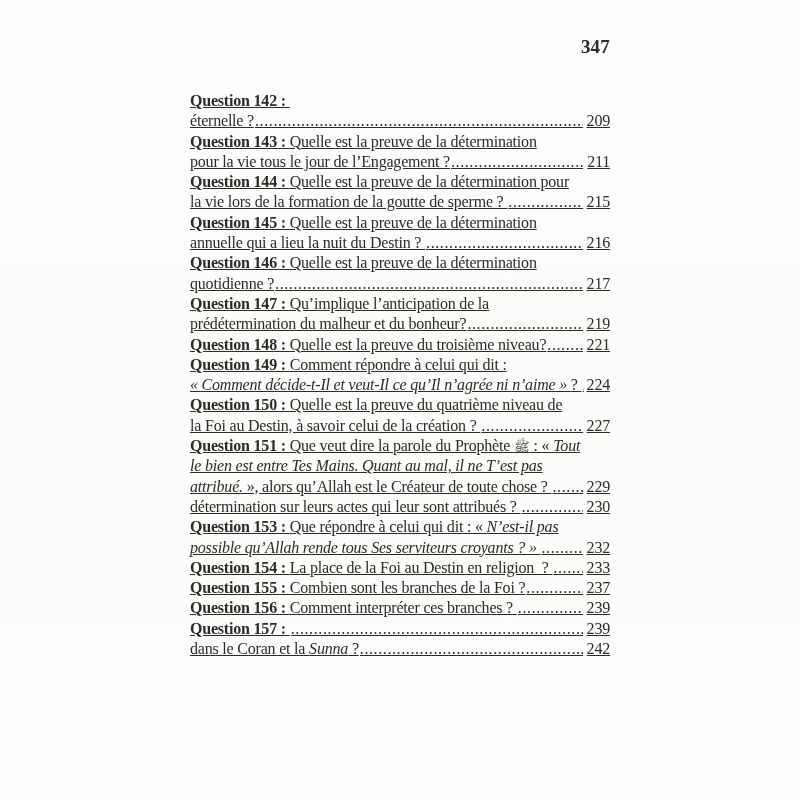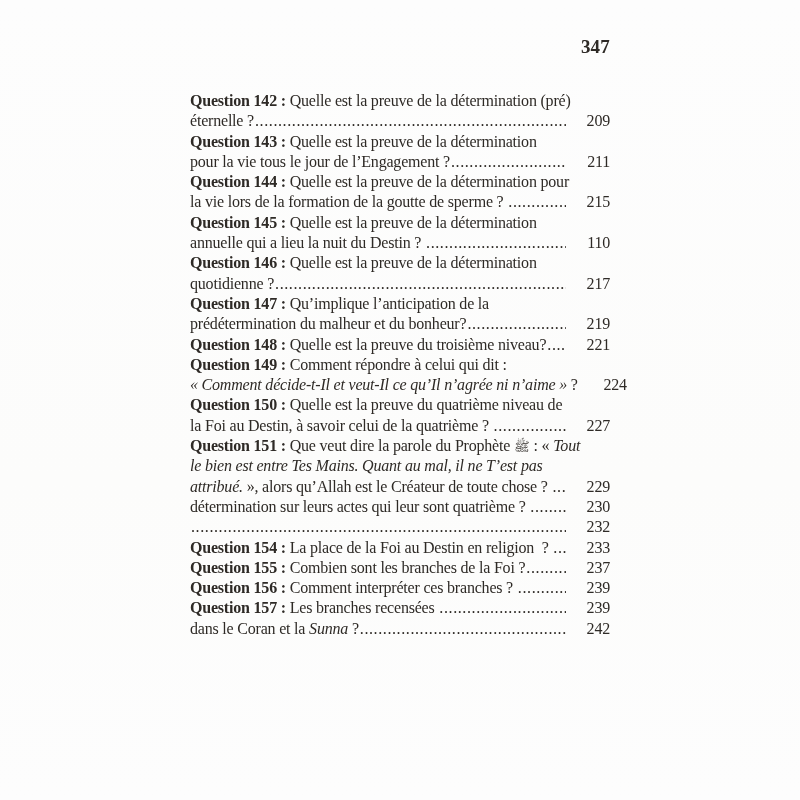--- a/index.html
+++ b/index.html
@@ -32,69 +32,71 @@
     top: 91px;
     width: 420px;
     font-size: 16px;
     line-height: 20.3px;
     letter-spacing: -0.2px;
   }
   .toc-line {
     display: flex;
     align-items: baseline;
     white-space: pre;
+    text-decoration: underline;
   }
   .seg { white-space: pre; }
   .seg.bold { font-weight: 700; }
   .seg.italic { font-style: italic; }
   .seg.symbol {
     font-family: "DejaVu Sans", sans-serif;
     font-size: 13px;
     line-height: 1;
   }
   .leader {
     flex: 1 1 auto;
     min-width: 0;
     overflow: hidden;
     white-space: nowrap;
     letter-spacing: 0.6px;
     margin-left: 1px;
   }
   .pg {
     flex: 0 0 auto;
-    margin-left: 21px;
+    margin-left: 4px;
   }
 </style>
 </head>
 <body>
 
 <div class="page">
   <div class="page-number">347</div>
   <div class="toc">
-      <div class="toc-line"><span class="seg bold">Question 142 : </span><span class="seg regular">Quelle est la preuve de la détermination (pré)</span></div>
+      <div class="toc-line"><span class="seg bold">Question 142 : </span></div>
       <div class="toc-line"><span class="seg regular">éternelle ?</span><span class="leader">............................................................................................................................................</span><span class="pg">209</span></div>
       <div class="toc-line"><span class="seg bold">Question 143 : </span><span class="seg regular">Quelle est la preuve de la détermination</span></div>
       <div class="toc-line"><span class="seg regular">pour la vie tous le jour de l’Engagement ?</span><span class="leader">............................................................................................................................................</span><span class="pg">211</span></div>
       <div class="toc-line"><span class="seg bold">Question 144 : </span><span class="seg regular">Quelle est la preuve de la détermination pour</span></div>
       <div class="toc-line"><span class="seg regular">la vie lors de la formation de la goutte de sperme ? </span><span class="leader">............................................................................................................................................</span><span class="pg">215</span></div>
       <div class="toc-line"><span class="seg bold">Question 145 : </span><span class="seg regular">Quelle est la preuve de la détermination</span></div>
-      <div class="toc-line"><span class="seg regular">annuelle qui a lieu la nuit du Destin ? </span><span class="leader">............................................................................................................................................</span><span class="pg">110</span></div>
+      <div class="toc-line"><span class="seg regular">annuelle qui a lieu la nuit du Destin ? </span><span class="leader">............................................................................................................................................</span><span class="pg">216</span></div>
       <div class="toc-line"><span class="seg bold">Question 146 : </span><span class="seg regular">Quelle est la preuve de la détermination</span></div>
       <div class="toc-line"><span class="seg regular">quotidienne ?</span><span class="leader">............................................................................................................................................</span><span class="pg">217</span></div>
       <div class="toc-line"><span class="seg bold">Question 147 : </span><span class="seg regular">Qu’implique l’anticipation de la</span></div>
       <div class="toc-line"><span class="seg regular">prédétermination du malheur et du bonheur?</span><span class="leader">............................................................................................................................................</span><span class="pg">219</span></div>
       <div class="toc-line"><span class="seg bold">Question 148 : </span><span class="seg regular">Quelle est la preuve du troisième niveau?</span><span class="leader">............................................................................................................................................</span><span class="pg">221</span></div>
       <div class="toc-line"><span class="seg bold">Question 149 : </span><span class="seg regular">Comment répondre à celui qui dit :</span></div>
       <div class="toc-line"><span class="seg italic">« Comment décide-t-Il et veut-Il ce qu’Il n’agrée ni n’aime » </span><span class="seg regular">? </span><span class="leader">............................................................................................................................................</span><span class="pg">224</span></div>
       <div class="toc-line"><span class="seg bold">Question 150 : </span><span class="seg regular">Quelle est la preuve du quatrième niveau de</span></div>
-      <div class="toc-line"><span class="seg regular">la Foi au Destin, à savoir celui de la quatrième ? </span><span class="leader">............................................................................................................................................</span><span class="pg">227</span></div>
+      <div class="toc-line"><span class="seg regular">la Foi au Destin, à savoir celui de la création ? </span><span class="leader">............................................................................................................................................</span><span class="pg">227</span></div>
       <div class="toc-line"><span class="seg bold">Question 151 : </span><span class="seg regular">Que veut dire la parole du Prophète </span><span class="seg symbol">ﷺ</span><span class="seg regular"> : « </span><span class="seg italic">Tout</span></div>
       <div class="toc-line"><span class="seg italic">le bien est entre Tes Mains. Quant au mal, il ne T’est pas</span></div>
       <div class="toc-line"><span class="seg italic">attribué.</span><span class="seg regular"> », alors qu’Allah est le Créateur de toute chose ? </span><span class="leader">............................................................................................................................................</span><span class="pg">229</span></div>
-      <div class="toc-line"><span class="seg regular">détermination sur leurs actes qui leur sont quatrième ? </span><span class="leader">............................................................................................................................................</span><span class="pg">230</span></div>
-      <div class="toc-line"><span class="leader">............................................................................................................................................</span><span class="pg">232</span></div>
+      <div class="toc-line"><span class="seg regular">détermination sur leurs actes qui leur sont attribués ? </span><span class="leader">............................................................................................................................................</span><span class="pg">230</span></div>
+      <div class="toc-line"><span class="seg bold">Question 153 : </span><span class="seg regular">Que répondre à celui qui dit : « </span><span class="seg italic">N’est-il pas</span></div>
+      <div class="toc-line"><span class="seg italic">possible qu’Allah rende tous Ses serviteurs croyants ? » </span><span class="leader">............................................................................................................................................</span><span class="pg">232</span></div>
       <div class="toc-line"><span class="seg bold">Question 154 : </span><span class="seg regular">La place de la Foi au Destin en religion  ? </span><span class="leader">............................................................................................................................................</span><span class="pg">233</span></div>
       <div class="toc-line"><span class="seg bold">Question 155 : </span><span class="seg regular">Combien sont les branches de la Foi ?</span><span class="leader">............................................................................................................................................</span><span class="pg">237</span></div>
       <div class="toc-line"><span class="seg bold">Question 156 : </span><span class="seg regular">Comment interpréter ces branches ? </span><span class="leader">............................................................................................................................................</span><span class="pg">239</span></div>
-      <div class="toc-line"><span class="seg bold">Question 157 : </span><span class="seg regular">Les branches recensées </span><span class="leader">............................................................................................................................................</span><span class="pg">239</span></div>
+      <div class="toc-line"><span class="seg bold">Question 157 : </span><span class="leader">............................................................................................................................................</span><span class="pg">239</span></div>
       <div class="toc-line"><span class="seg regular">dans le Coran et la </span><span class="seg italic">Sunna</span><span class="seg regular"> ?</span><span class="leader">............................................................................................................................................</span><span class="pg">242</span></div>
     </div>
 </div>
 
 </body></html>

